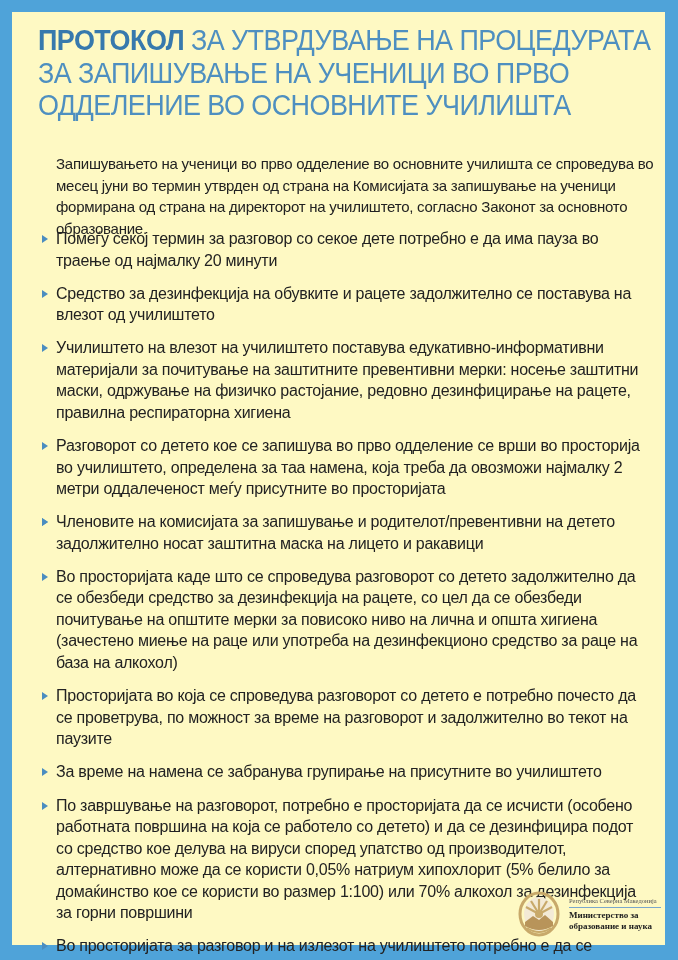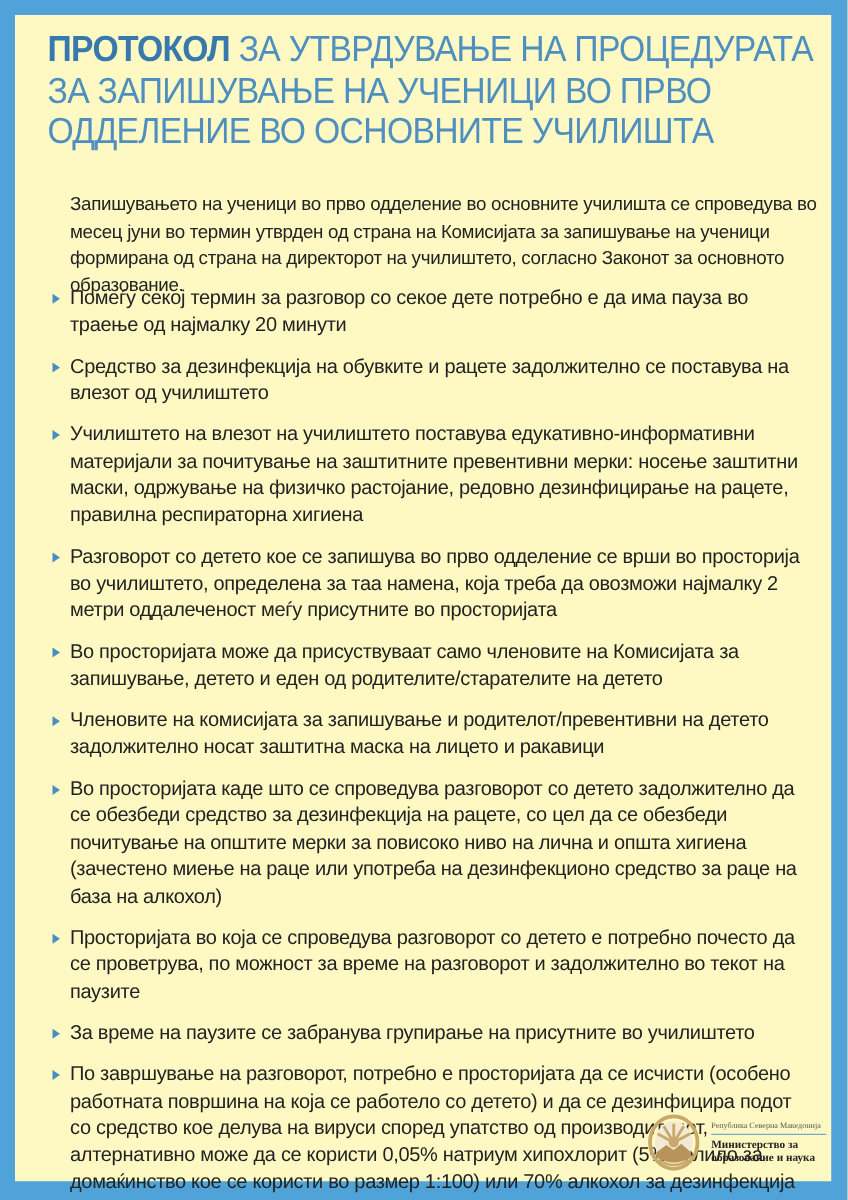--- a/index.html
+++ b/index.html
@@ -79,25 +79,25 @@
     <div>ОДДЕЛЕНИЕ ВО ОСНОВНИТЕ УЧИЛИШТА</div>
   </h1>
 
   <p class="intro">Запишувањето на ученици во прво одделение во основните училишта се спроведува во месец јуни во термин утврден од страна на Комисијата за запишување на ученици формирана од страна на директорот на училиштето, согласно Законот за основното образование.</p>
 
   <ul class="bullets">
     <li class="bullet"><span class="arrow"></span><span>Помеѓу секој термин за разговор со секое дете потребно е да има пауза во траење од најмалку 20 минути</span></li>
     <li class="bullet"><span class="arrow"></span><span>Средство за дезинфекција на обувките и рацете задолжително се поставува на влезот од училиштето</span></li>
     <li class="bullet"><span class="arrow"></span><span>Училиштето на влезот на училиштето поставува едукативно-информативни материјали за почитување на заштитните превентивни мерки: носење заштитни маски, одржување на физичко растојание, редовно дезинфицирање на рацете, правилна респираторна хигиена</span></li>
     <li class="bullet"><span class="arrow"></span><span>Разговорот со детето кое се запишува во прво одделение се врши во просторија во училиштето, определена за таа намена, која треба да овозможи најмалку 2 метри оддалеченост меѓу присутните во просторијата</span></li>
-    <li class="bullet"><span class="arrow"></span><span>Во просторијата може да присуствуваат само членовите на Комисијата за запишување, детето и еден од родителите/старателите на детето</span></li>
+    <li class="bullet"><span class="arrow"></span></li>
     <li class="bullet"><span class="arrow"></span><span>Членовите на комисијата за запишување и родителот/превентивни на детето задолжително носат заштитна маска на лицето и ракавици</span></li>
     <li class="bullet"><span class="arrow"></span><span>Во просторијата каде што се спроведува разговорот со детето задолжително да се обезбеди средство за дезинфекција на рацете, со цел да се обезбеди почитување на општите мерки за повисоко ниво на лична и општа хигиена (зачестено миење на раце или употреба на дезинфекционо средство за раце на база на алкохол)</span></li>
     <li class="bullet"><span class="arrow"></span><span>Просторијата во која се спроведува разговорот со детето е потребно почесто да се проветрува, по можност за време на разговорот и задолжително во текот на паузите</span></li>
-    <li class="bullet"><span class="arrow"></span><span>За време на паузите се забранува групирање на присутните во училиштето</span></li>
+    <li class="bullet"><span class="arrow"></span><span>За време на намена се забранува групирање на присутните во училиштето</span></li>
     <li class="bullet"><span class="arrow"></span><span>По завршување на разговорот, потребно е просторијата да се исчисти (особено работната површина на која се работело со детето) и да се дезинфицира подот со средство кое делува на вируси според упатство од производителот, алтернативно може да се користи 0,05% натриум хипохлорит (5% белило за домаќинство кое се користи во размер 1:100) или 70% алкохол за дезинфекција за горни површини</span></li>
     <li class="bullet"><span class="arrow"></span><span>Во просторијата за разговор и на излезот на училиштето потребно е да се обезбеди корпа за отпадоци со капак</span></li>
 
   </ul>
 
   <div class="logo">
     <svg class="emblem" viewBox="0 0 44 48">
       <ellipse cx="22" cy="24" rx="19" ry="21" fill="none" stroke="#c8a96a" stroke-width="3"></ellipse>
       <ellipse cx="22" cy="24" rx="15" ry="17" fill="#f3ead6"></ellipse>
       <g stroke="#c8a96a" stroke-width="2.2">

